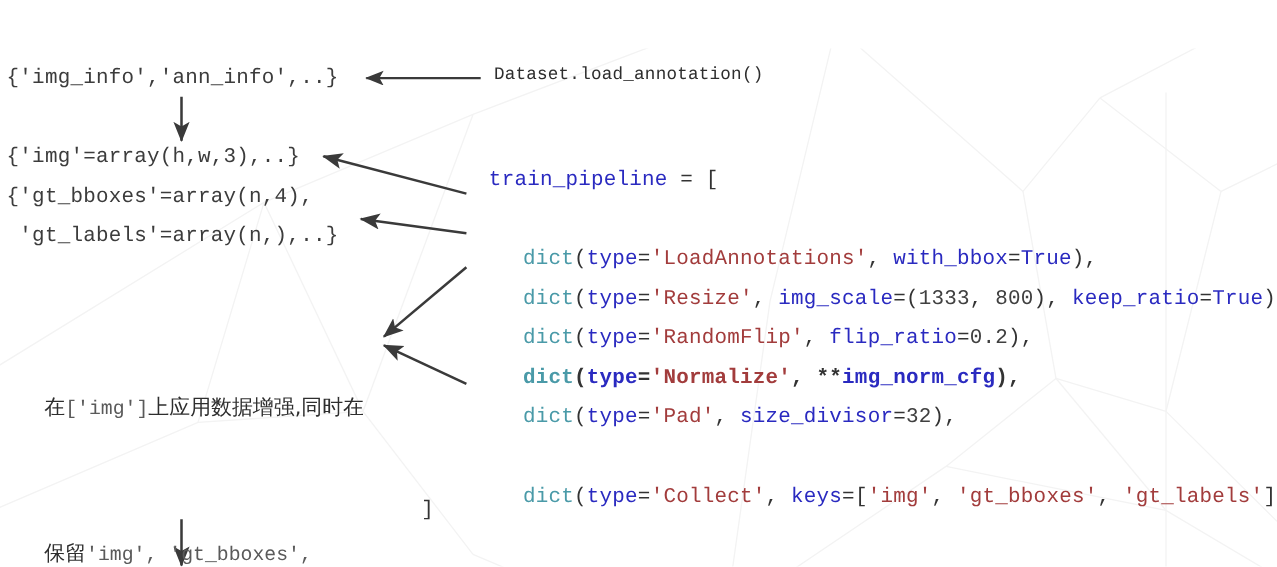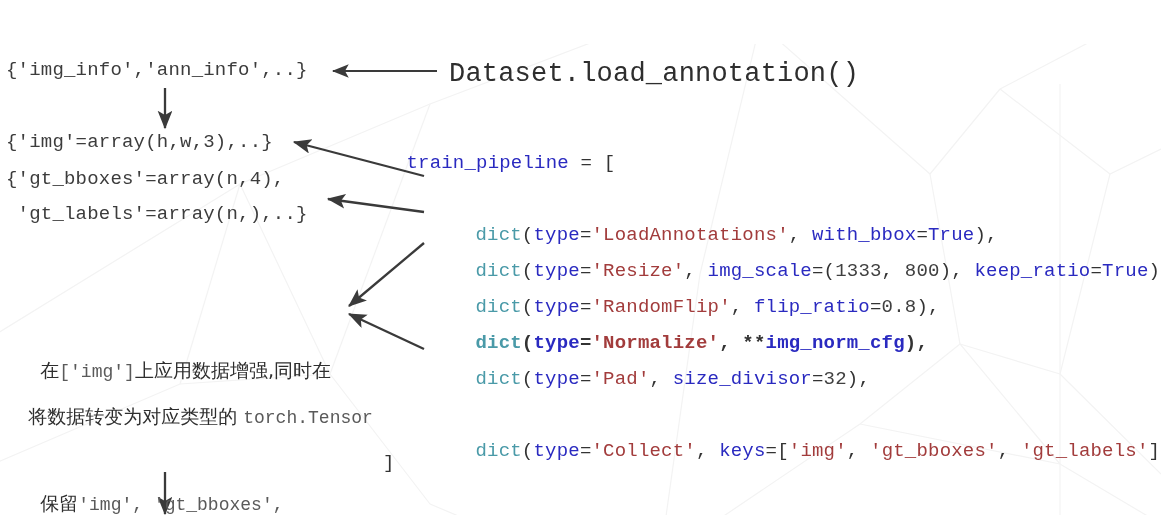--- a/index.html
+++ b/index.html
@@ -124,50 +124,47 @@
   <div class="abs mono-plain" style="left:6px;top:124px;">{'gt_bboxes'=array(n,4),</div>
 
   <div class="abs mono-plain" style="left:6px;top:159px;"> 'gt_labels'=array(n,),..}</div>
 
   <div class="abs cn" style="left:4px;top:235px;width:360px;">
     <div>
       <span>在</span><span class="code-inline">['img']</span><span>上应用数据增强,同时在</span>
     </div>
   </div>
 
-  <div class="abs cn" style="left:4px;top:333px;width:400px;">
-    <span>将数据转变为对应类型的 </span><span class="code-inline">torch.Tensor</span>
-  </div>
 
   <div class="abs cn" style="left:4px;top:368px;width:400px;">
     <div>
       <span>保留</span><span class="code-inline">'img', 'gt_bboxes',</span>
     </div>
     
   </div>
 
   <div class="abs cn-big" style="left:112px;top:486px;">检测模型</div>
 
-  <div class="abs mono-plain" style="left:449px;top:15px;font-size:27px;color:#2e2e2e;">Dataset.load_annotation()</div>
+  <div class="abs mono-plain" style="left:449px;top:15px;font-size:16px;color:#2e2e2e;">Dataset.load_annotation()</div>
 
-  <div class="abs code" style="left:360px;top:86px;">
+  <div class="abs code" style="left:398px;top:86px;">
     <span class="tok-var">train_pipeline</span><span class="tok-punct"> = </span><span class="tok-punct">[</span>
   </div>
 
 
   <div class="abs code" style="left:429px;top:158px;">
     <span class="tok-fn">dict</span><span class="tok-punct">(</span><span class="tok-kw">type</span><span class="tok-punct">=</span><span class="tok-str">'<span>LoadAnnotations</span>'</span><span class="tok-punct">, </span><span class="tok-kw">with_bbox</span><span class="tok-punct">=</span><span class="tok-kw">True</span><span class="tok-punct">),</span>
   </div>
 
   <div class="abs code" style="left:429px;top:194px;">
     <span class="tok-fn">dict</span><span class="tok-punct">(</span><span class="tok-kw">type</span><span class="tok-punct">=</span><span class="tok-str">'<span>Resize</span>'</span><span class="tok-punct">, </span><span class="tok-kw">img_scale</span><span class="tok-punct">=(</span><span class="tok-num">1333</span><span class="tok-punct">, </span><span class="tok-num">800</span><span class="tok-punct">), </span><span class="tok-kw">keep_ratio</span><span class="tok-punct">=</span><span class="tok-kw">True</span><span class="tok-punct">),</span>
   </div>
 
   <div class="abs code" style="left:429px;top:230px;">
-    <span class="tok-fn">dict</span><span class="tok-punct">(</span><span class="tok-kw">type</span><span class="tok-punct">=</span><span class="tok-str">'<span>RandomFlip</span>'</span><span class="tok-punct">, </span><span class="tok-kw">flip_ratio</span><span class="tok-punct">=</span><span class="tok-num">0.8</span><span class="tok-punct">),</span>
+    <span class="tok-fn">dict</span><span class="tok-punct">(</span><span class="tok-kw">type</span><span class="tok-punct">=</span><span class="tok-str">'<span>RandomFlip</span>'</span><span class="tok-punct">, </span><span class="tok-kw">flip_ratio</span><span class="tok-punct">=</span><span class="tok-num">0.2</span><span class="tok-punct">),</span>
   </div>
 
   <div class="abs code" style="left:429px;top:266px;font-weight:bold;">
     <span class="tok-fn">dict</span><span class="tok-punct">(</span><span class="tok-kw">type</span><span class="tok-punct">=</span><span class="tok-str">'<span>Normalize</span>'</span><span class="tok-punct">, **</span><span class="tok-kw">img_norm_cfg</span><span class="tok-punct">),</span>
   </div>
 
   <div class="abs code" style="left:429px;top:302px;">
     <span class="tok-fn">dict</span><span class="tok-punct">(</span><span class="tok-kw">type</span><span class="tok-punct">=</span><span class="tok-str">'<span>Pad</span>'</span><span class="tok-punct">, </span><span class="tok-kw">size_divisor</span><span class="tok-punct">=</span><span class="tok-num">32</span><span class="tok-punct">),</span>
   </div>
 

